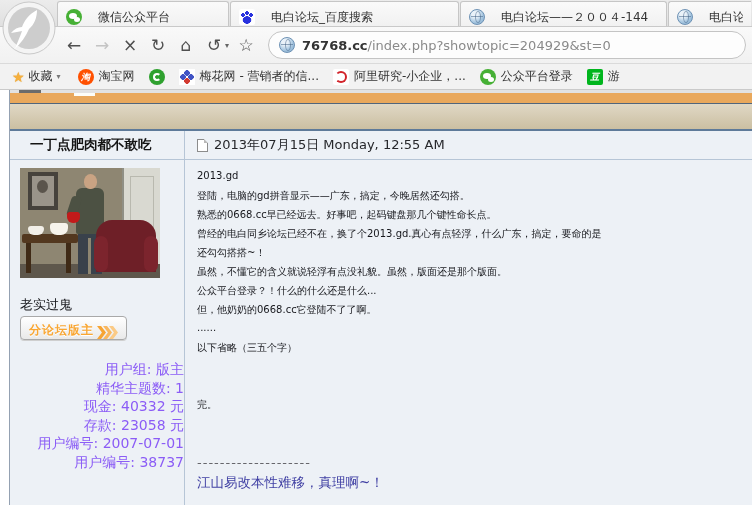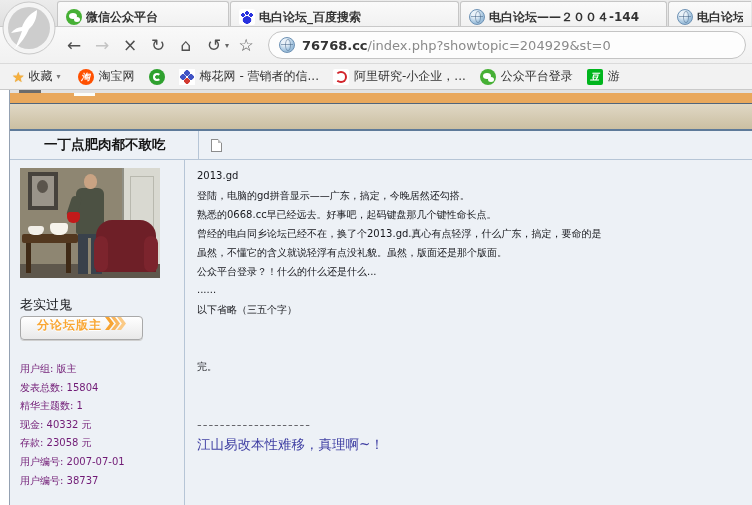--- a/index.html
+++ b/index.html
@@ -3,23 +3,23 @@
 <meta charset="utf-8">
 <style>
   html,body{margin:0;padding:0;}
   body{width:752px;height:505px;overflow:hidden;font-family:"DejaVu Sans","Liberation Sans",sans-serif;background:#fff;}
   .screen{position:relative;width:752px;height:505px;overflow:hidden;}
 
   
   .tabbar{position:relative;height:26px;background:linear-gradient(#ECECEC,#E0E0E0);border-bottom:1px solid #C9C9C9;display:flex;align-items:flex-end;}
   .logo{position:absolute;left:2px;top:1px;width:54px;height:54px;z-index:5;cursor:pointer;}
   .tabs{display:flex;margin-left:57px;height:25px;flex:1;overflow:hidden;}
-  .tab{display:flex;align-items:center;gap:4px;height:25px;padding:15px 8px;box-sizing:border-box;
+  .tab{display:flex;align-items:center;gap:16px;height:25px;padding:15px 8px;box-sizing:border-box;
        background:linear-gradient(#FAFAFA,#EFEFEF);border:1px solid #C6C6C6;border-bottom:none;
-       border-radius:3px 3px 0 0;margin-right:1px;overflow:hidden;cursor:pointer;font-weight:bold;}
+       border-radius:3px 3px 0 0;margin-right:1px;overflow:hidden;cursor:pointer;}
   .tab:nth-child(1){width:172px;}
   .tab:nth-child(2){width:229px;}
   .tab:nth-child(3){width:207px;}
   .tab:nth-child(4){flex:1;border-right:none;border-radius:3px 0 0 0;}
   .tab-title{font-size:12px;color:#333;white-space:nowrap;overflow:hidden;flex:1;}
 
   .favicon{position:relative;width:16px;height:16px;flex:0 0 16px;display:block;}
   .icon-wechat{background:#46B035;border-radius:50%;}
   .icon-wechat::before{content:"";position:absolute;left:3px;top:4px;width:8px;height:6px;background:#fff;border-radius:50%;}
   .icon-wechat::after{content:"";position:absolute;right:2px;bottom:3px;width:6px;height:5px;background:#fff;border-radius:50%;}
@@ -72,21 +72,21 @@
   .topstrip{height:3px;background:#E2E2E2;position:relative;}
   .frag-dark{position:absolute;left:9px;top:0;width:22px;height:3px;background:#6B6B6B;}
   .orangebar{height:10px;background:#E9A85C;border-bottom:1px solid #51667C;position:relative;}
   .frag-white{position:absolute;left:64px;top:0;width:21px;height:3px;background:#FDFDF8;}
   .tanrow{height:25px;background:linear-gradient(#E0D8C5,#CBBFA2);border-bottom:2px solid #5E7A99;}
 
   .posttable{flex:1;background:#EDF1F6;display:flex;flex-direction:column;font-size:13px;color:#17181C;}
   .titlerow{height:28px;display:flex;border-bottom:1px solid #B6C5D6;}
   .cell-left{width:175px;flex:0 0 175px;box-sizing:border-box;border-right:1px solid #B6C5D6;}
   .cell-right{flex:1;overflow:hidden;}
-  .topic-title{display:flex;align-items:center;padding-left:20px;font-weight:bold;font-size:13.5px;color:#141414;margin-left:14px;}
+  .topic-title{display:flex;align-items:center;padding-left:20px;font-weight:bold;font-size:13.5px;color:#141414;}
   .daterow{display:flex;align-items:center;gap:6px;padding-left:12px;color:#26272B;}
   .docicon{position:relative;width:9px;height:11px;background:#fff;border:1px solid #8C8C8C;flex:0 0 9px;}
   .docicon::after{content:"";position:absolute;right:-1px;top:-1px;border-style:solid;border-width:0 4px 4px 0;border-color:transparent #EDF1F6 #B9B9B9 transparent;}
   .bodyrow{flex:1;display:flex;overflow:hidden;}
 
   
   .author{padding:0;}
   .avatar{position:relative;width:140px;height:110px;margin:8px 0 0 10px;background:#8E8672;overflow:hidden;}
   .av-floor{position:absolute;left:0;right:0;bottom:0;height:14px;background:#5E574C;}
   .av-door{position:absolute;right:0;top:0;width:36px;height:98px;background:#D9D9D1;border-left:2px solid #8F8F85;}
@@ -102,29 +102,29 @@
   .av-body{position:absolute;left:56px;top:20px;width:28px;height:46px;background:#4C5143;border-radius:6px 6px 2px 2px;}
   .av-arm{position:absolute;left:49px;top:28px;width:10px;height:22px;background:#4C5143;border-radius:4px;transform:rotate(18deg);}
   .av-teapot{position:absolute;left:47px;top:44px;width:13px;height:11px;background:#C21A1A;border-radius:3px 3px 6px 6px;}
   .av-legs{position:absolute;left:58px;top:64px;width:24px;height:42px;background:#39414B;}
   .av-legs::after{content:"";position:absolute;left:10px;top:6px;width:3px;height:36px;background:#8E8672;}
   .av-chair{position:absolute;left:76px;top:52px;width:60px;height:52px;background:#6E1F27;border-radius:16px 16px 0 0;}
   .av-chair::before,.av-chair::after{content:"";position:absolute;top:16px;width:14px;height:36px;background:#7C242D;border-radius:8px;}
   .av-chair::before{left:-2px;} .av-chair::after{right:-2px;}
 
   .username{margin:18px 0 0 10px;height:16px;font-size:13px;color:#15161A;}
-  .badge{display:inline-flex;align-items:flex-start;height:22px;margin:4px 0 0 10px;padding:0 16px;
+  .badge{display:inline-flex;align-items:flex-end;height:22px;margin:4px 0 0 10px;padding:0 8px;
     border:1px solid #A9A9A9;border-radius:4px;background:linear-gradient(#FFFFFF,#E9E9E9);
     box-shadow:0 1px 0 #CFCFCF;cursor:pointer;}
   .badge-label{color:#F9A632;font-weight:bold;font-size:12px;letter-spacing:1px;margin-right:6px;text-shadow:0 1px 0 #fff;}
   .chv{display:inline-block;width:9px;height:13px;margin-left:-3px;background:#F7A433;
     clip-path:polygon(0 0,45% 0,100% 50%,45% 100%,0 100%,55% 50%);}
   .chv:nth-child(3){background:#F9B75F;} .chv:nth-child(4){background:#FBCA85;}
   .stats{margin:20px 0 0 10px;}
-  .stat-row{line-height:18.6px;font-size:10px;color:#701a75;white-space:nowrap;}
+  .stat-row{line-height:18.6px;font-size:14px;color:#8b5cf6;white-space:nowrap;text-align:right;}
 
   
   .postbody{padding:10px 0 0 12px;}
   .post-line{height:19px;font-size:10px;color:#16171C;white-space:nowrap;overflow:hidden;}
   .sig-divider{height:19px;font-size:13px;color:#66666B;letter-spacing:1px;}
   .signature{height:19px;font-size:13.5px;color:#3F3FA3;}
 </style>
 </head>
 <body>
 
@@ -229,20 +229,21 @@
       <div class="orangebar">
           <span class="frag-white"></span>
         </div>
       <div class="tanrow"></div>
 
       <div class="posttable">
         <div class="titlerow">
           <div class="cell-left topic-title">一丁点肥肉都不敢吃</div>
           <div class="cell-right daterow">
             <span class="docicon"></span>
+            <span>2013年07月15日 Monday, 12:55 AM</span>
           </div>
         </div>
 
         <div class="bodyrow">
 
           <div class="cell-left author">
             <div class="avatar">
               <span class="av-door"></span>
               <span class="av-floor"></span>
               <span class="av-portrait"></span>
@@ -261,38 +262,39 @@
             <div class="username">老实过鬼</div>
             <div class="badge">
               <span class="badge-label">分论坛版主</span>
               <span class="chv"></span>
               <span class="chv"></span>
               <span class="chv"></span>
             </div>
             <div class="stats">
 
             <div class="stat-row"><span>用户组</span><span>: </span><span>版主</span></div>
-                <div class="stat-row"><span>发表总数</span><span>: </span><span>15804</span></div>
                 <div class="stat-row"><span>精华主题数</span><span>: </span><span>1</span></div>
                 <div class="stat-row"><span>现金</span><span>: </span><span>40332 元</span></div>
                 <div class="stat-row"><span>存款</span><span>: </span><span>23058 元</span></div>
                 <div class="stat-row"><span>用户编号</span><span>: </span><span>2007-07-01</span></div>
                 <div class="stat-row"><span>用户编号</span><span>: </span><span>38737</span></div>
               </div>
           </div>
 
           <div class="cell-right postbody">
             <div>
 
             <div class="post-line">2013.gd</div>
                 <div class="post-line">登陆，电脑的gd拼音显示——广东，搞定，今晚居然还勾搭。</div>
                 <div class="post-line">熟悉的0668.cc早已经远去。好事吧，起码键盘那几个键性命长点。</div>
                 <div class="post-line">曾经的电白同乡论坛已经不在，换了个2013.gd.真心有点轻浮，什么广东，搞定，要命的是</div>
+                <div class="post-line">还勾勾搭搭~！</div>
                 <div class="post-line">虽然，不懂它的含义就说轻浮有点没礼貌。虽然，版面还是那个版面。</div>
                 <div class="post-line">公众平台登录？！什么的什么还是什么...</div>
+                <div class="post-line">但，他奶奶的0668.cc它登陆不了了啊。</div>
                 <div class="post-line">......</div>
                 <div class="post-line">以下省略（三五个字）</div>
                 <div class="post-line"></div>
                 <div class="post-line"></div>
                 <div class="post-line">完。</div>
                 <div class="post-line"></div>
                 <div class="post-line"></div>
               </div>
             <div class="sig-divider">--------------------</div>
             <div class="signature">江山易改本性难移，真理啊~！</div>

